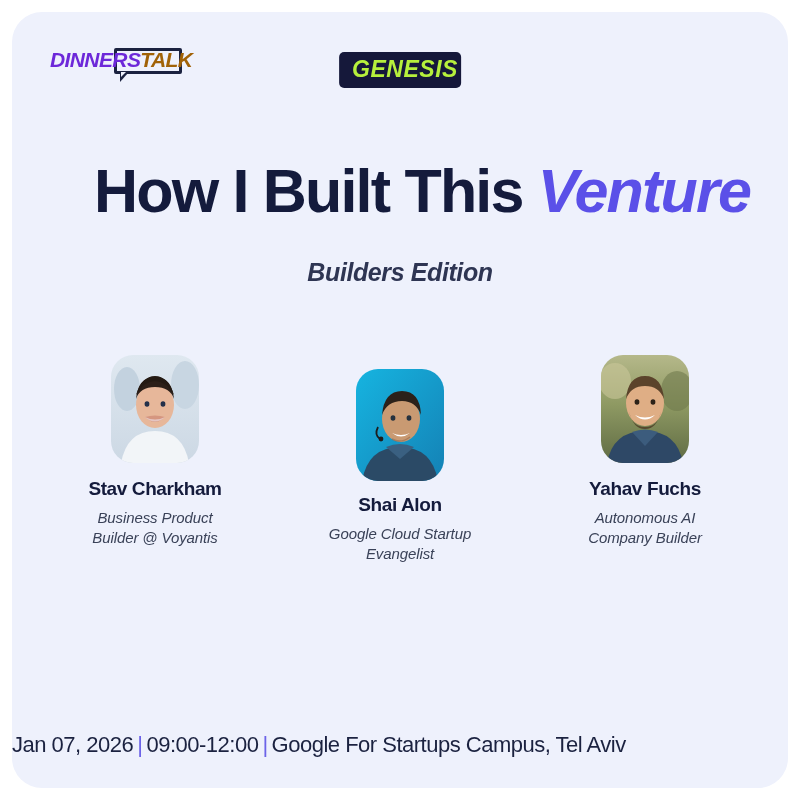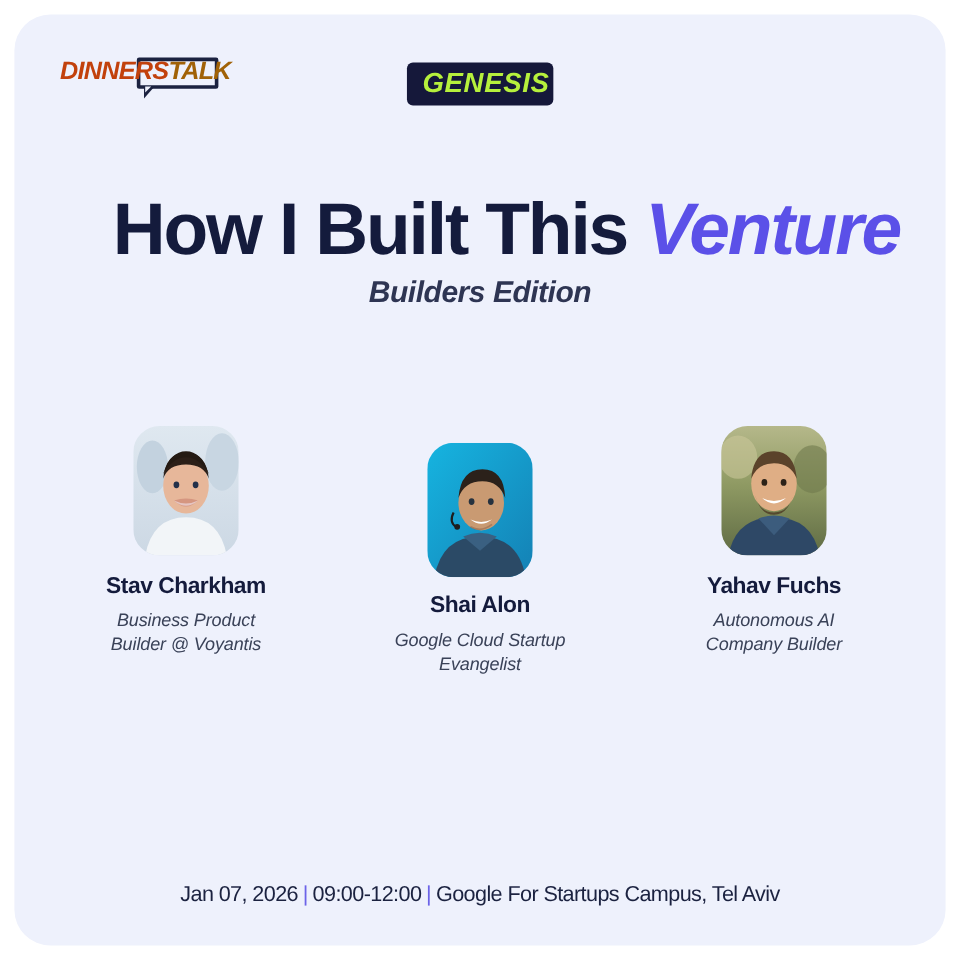--- a/index.html
+++ b/index.html
@@ -72,21 +72,21 @@
     position: absolute;
     left: 0;
     top: 3px;
     font-size: 21px;
     font-weight: bold;
     letter-spacing: -0.6px;
     font-style: italic;
     white-space: nowrap;
     line-height: 22px;
   }
-  .dt-dinners { color: #c2410c; font-style: italic; }
+  .dt-dinners { color: #6d28d9; font-style: italic; }
   .dt-talk { color: #a16207; }
 
   
   .genesis {
     position: absolute;
     left: 50%;
     top: 14px;
     transform: translateX(-50%);
     background: #15183a;
     border-radius: 5px;
@@ -136,21 +136,21 @@
     padding-left: 22px;
   }
   .title .accent {
     color: #5b50e8;
     font-style: italic;
   }
 
   .subtitle {
     position: absolute;
     left: 0;
-    top: 216px;
+    top: 244px;
     width: 100%;
     text-align: center;
     font-size: 25px;
     font-style: italic;
     font-weight: bold;
     color: #2e3553;
     letter-spacing: -0.4px;
     line-height: 32px;
   }
 
@@ -201,22 +201,22 @@
   .sp-2 .photo { height: 112px; margin-top: 14px; }
   .sp-3 .photo { height: 108px; }
   .sp-2 .sp-name { margin-top: 12px; }
 
   
   .footer {
     position: absolute;
     left: 0;
     top: 716px;
     width: 100%;
-    text-align: center;
-    font-size: 18px;
+    text-align: left;
+    font-size: 22px;
     color: #1b2240;
     letter-spacing: -0.5px;
     line-height: 34px;
     white-space: nowrap;
   }
   .footer .sep {
     color: #6c63e8;
     padding: 0 4px;
   }
 </style>

